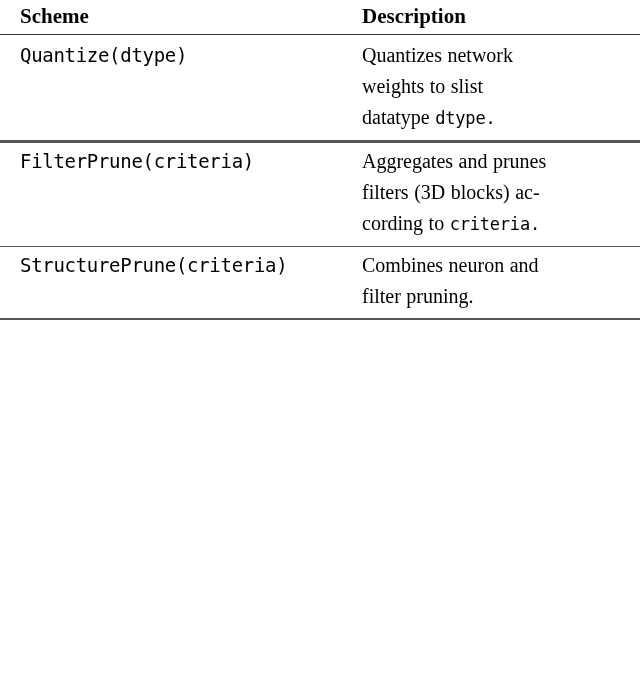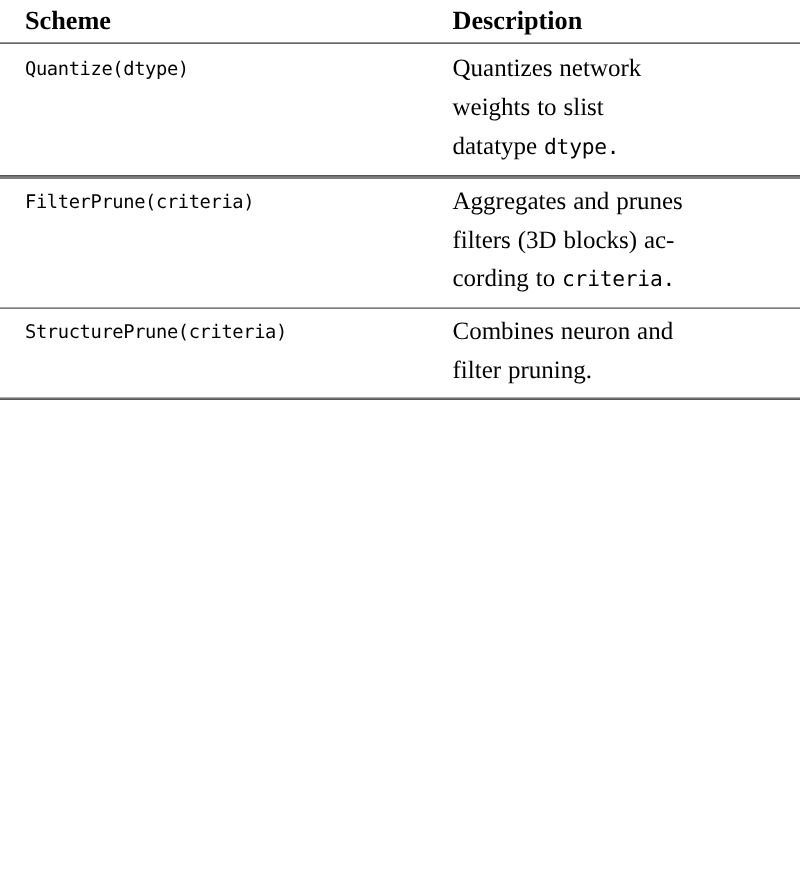--- a/index.html
+++ b/index.html
@@ -65,21 +65,21 @@
 
   .mono {
     font-family: "DejaVu Sans Mono", "Liberation Mono", monospace;
     font-size: 17.5px;
     letter-spacing: -0.2px;
     white-space: nowrap;
   }
 
   .scheme-name {
     font-family: "DejaVu Sans Mono", "Liberation Mono", monospace;
-    font-size: 15px;
+    font-size: 19px;
     line-height: 30px;
     letter-spacing: -0.3px;
     white-space: nowrap;
   }
 
   .desc-text {
     font-family: "Liberation Serif", "DejaVu Serif", serif;
     font-size: 20px;
     line-height: 31px;
     text-align: justify;

